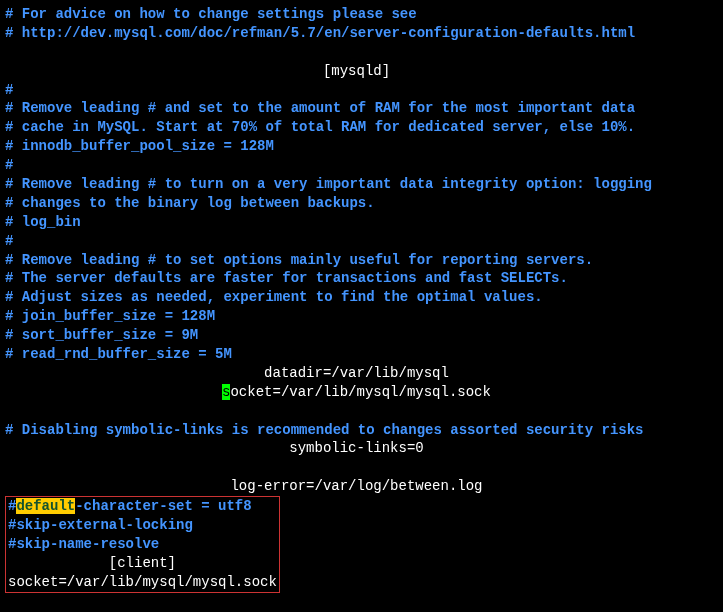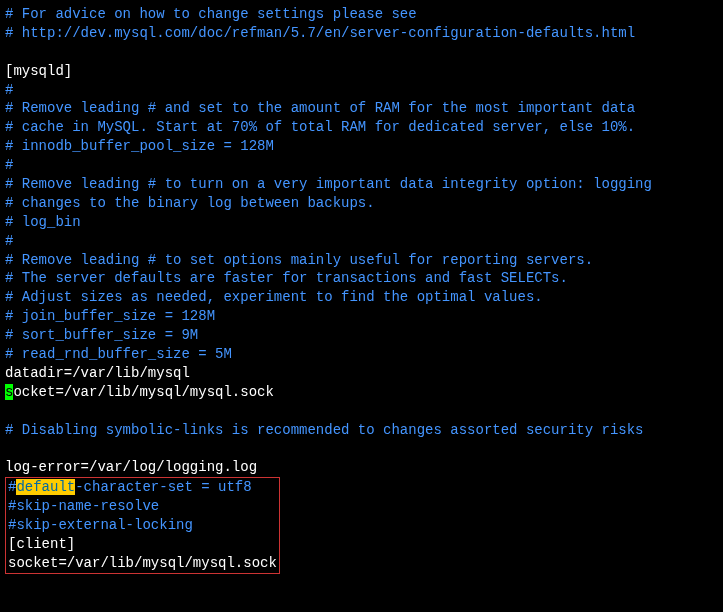--- a/index.html
+++ b/index.html
@@ -14,32 +14,33 @@
       height: 602px;
       box-sizing: border-box;
       position: relative;
     }
     .line {
       white-space: pre;
       min-height: 1.35em;
     }
     .comment {
       color: #4495ff;
-      font-weight: normal;
+      font-weight: bold;
     }
     .white {
       color: #ffffff;
+      text-align: center;
     }
     .cursor {
       background: #00ff00;
       color: #000000;
     }
     .hl {
       background: #ffcc00;
-      color: #0369a1;
+      color: #14532d;
     }
     .boxed-area {
       display: inline-block;
       border: 1px solid #cc3333;
       box-sizing: border-box;
       padding: 0 2px;
     }
   </style>
 </head>
 <body>
@@ -61,22 +62,23 @@
   <div class="line comment"># Remove leading # to set options mainly useful for reporting servers.</div>
   <div class="line comment"># The server defaults are faster for transactions and fast SELECTs.</div>
   <div class="line comment"># Adjust sizes as needed, experiment to find the optimal values.</div>
   <div class="line comment"># join_buffer_size = 128M</div>
   <div class="line comment"># sort_buffer_size = 9M</div>
   <div class="line comment"># read_rnd_buffer_size = 5M</div>
   <div class="line white">datadir=/var/lib/mysql</div>
   <div class="line white"><span class="cursor">s</span><span>ocket=/var/lib/mysql/mysql.sock</span></div>
   <div class="line"></div>
   <div class="line comment"># Disabling symbolic-links is recommended to changes assorted security risks</div>
+  <div class="line white">symbolic-links=0</div>
   <div class="line"></div>
-  <div class="line white">log-error=/var/log/logging.log</div>
+  <div class="line white">log-error=/var/log/between.log</div>
   <div class="boxed-area">
     <div class="line comment"><span>#</span><span class="hl">default</span><span>-character-set = utf8</span></div>
+    <div class="line comment">#skip-external-locking</div>
     <div class="line comment">#skip-name-resolve</div>
-    <div class="line comment">#skip-external-locking</div>
     <div class="line white">[client]</div>
     <div class="line white">socket=/var/lib/mysql/mysql.sock</div>
   </div>
 </div>
 
 </body></html>

